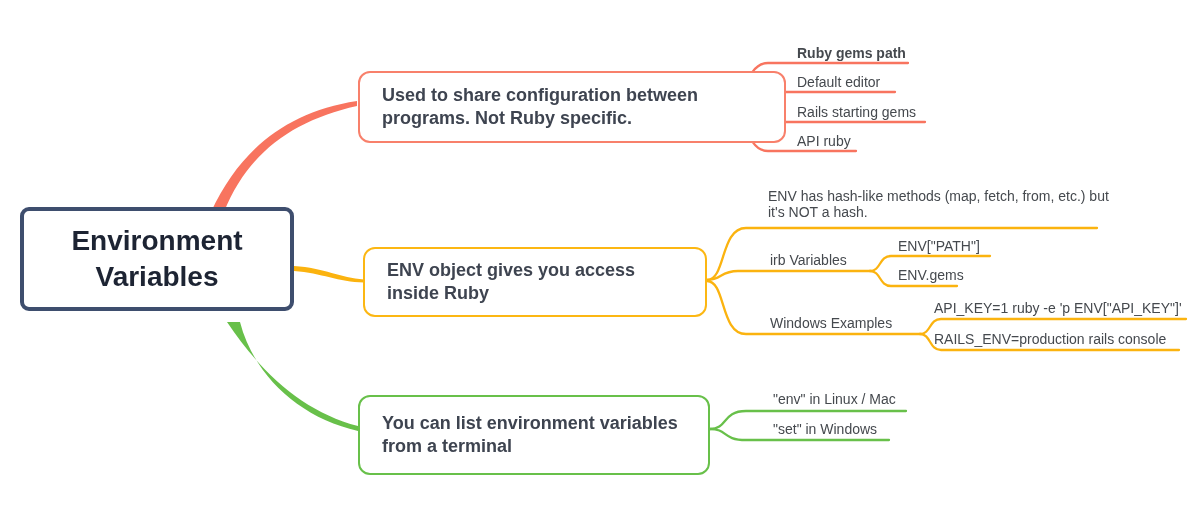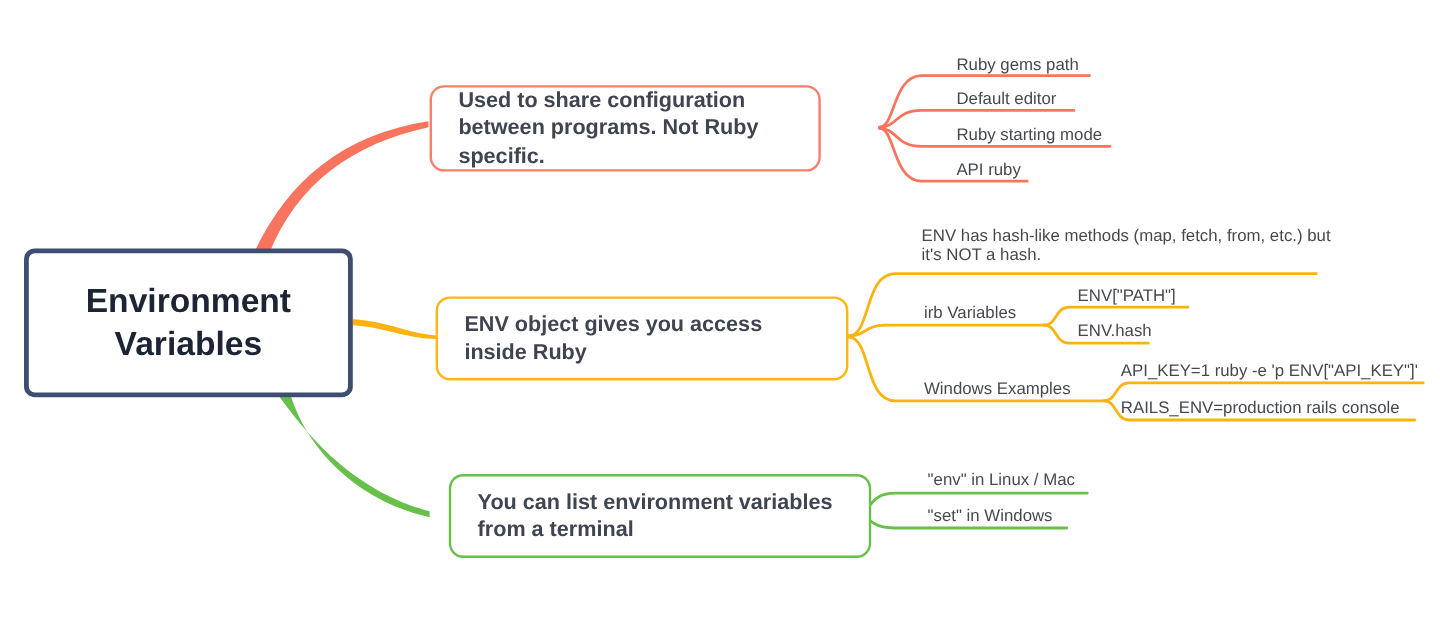--- a/index.html
+++ b/index.html
@@ -22,41 +22,41 @@
   .node {
     position: absolute;
     background: #ffffff;
     box-sizing: border-box;
     display: flex;
     align-items: center;
     color: #3e4450;
   }
   .root-node {
     left: 20px; top: 207px;
-    width: 274px; height: 124px;
+    width: 274px; height: 104px;
     border: 4px solid #3e4e6e;
     border-radius: 9px;
     justify-content: center;
     text-align: center;
     font-size: 28px;
     font-weight: 700;
     line-height: 1.28;
     color: #1d2433;
     padding: 0 28px;
   }
   .topic-node {
     border-radius: 12px;
     padding: 0 20px 0 22px;
     font-size: 18px;
     font-weight: 600;
     line-height: 1.3;
   }
-  .topic-red    { left: 358px; top: 71px;  width: 326px; height: 72px; border: 2px solid #f8806b; justify-content: flex-end; }
+  .topic-red    { left: 358px; top: 71px;  width: 428px; height: 72px; border: 2px solid #f8806b; justify-content: flex-end; }
   .topic-yellow { left: 363px; top: 247px; width: 344px; height: 70px; border: 2px solid #fcb713; }
-  .topic-green  { left: 374px; top: 395px; width: 352px; height: 70px; border: 2px solid #68c04a; }
+  .topic-green  { left: 358px; top: 395px; width: 352px; height: 80px; border: 2px solid #68c04a; }
   .leaf {
     position: absolute;
     font-size: 14px;
     line-height: 16px;
     color: #45494e;
     white-space: nowrap;
   }
   .leaf.wrap {
     white-space: normal;
     width: 345px;
@@ -103,29 +103,29 @@
   <div class="node topic-node topic-red">
     <span>Used to share configuration between programs. Not Ruby specific.</span>
   </div>
   <div class="node topic-node topic-yellow">
     <span>ENV object gives you access inside Ruby</span>
   </div>
   <div class="node topic-node topic-green">
     <span>You can list environment variables from a terminal</span>
   </div>
 
-  <div class="leaf" style="left:797px; top:45px;">Ruby gems path</div>
+  <div class="leaf" style="left:797px; top:45px;font-weight:bold;">Ruby gems path</div>
   <div class="leaf" style="left:797px; top:74px;">Default editor</div>
-  <div class="leaf" style="left:797px; top:104px;">Ruby starting mode</div>
+  <div class="leaf" style="left:797px; top:104px;">Rails starting gems</div>
   <div class="leaf" style="left:797px; top:133px;">API ruby</div>
 
   <div class="leaf wrap" style="left:768px; top:188px;">ENV has hash-like methods (map, fetch, from, etc.) but it's NOT a hash.</div>
   <div class="leaf" style="left:770px; top:252px;">irb Variables</div>
   <div class="leaf" style="left:898px; top:238px;">ENV["PATH"]</div>
-  <div class="leaf" style="left:898px; top:267px;">ENV.hash</div>
+  <div class="leaf" style="left:898px; top:267px;">ENV.gems</div>
   <div class="leaf" style="left:770px; top:315px;">Windows Examples</div>
   <div class="leaf" style="left:934px; top:300px;">API_KEY=1 ruby -e 'p ENV["API_KEY"]'</div>
   <div class="leaf" style="left:934px; top:331px;">RAILS_ENV=production rails console</div>
 
   <div class="leaf" style="left:773px; top:391px;">"env" in Linux / Mac</div>
   <div class="leaf" style="left:773px; top:421px;">"set" in Windows</div>
 
 </div>
 
 </body></html>

